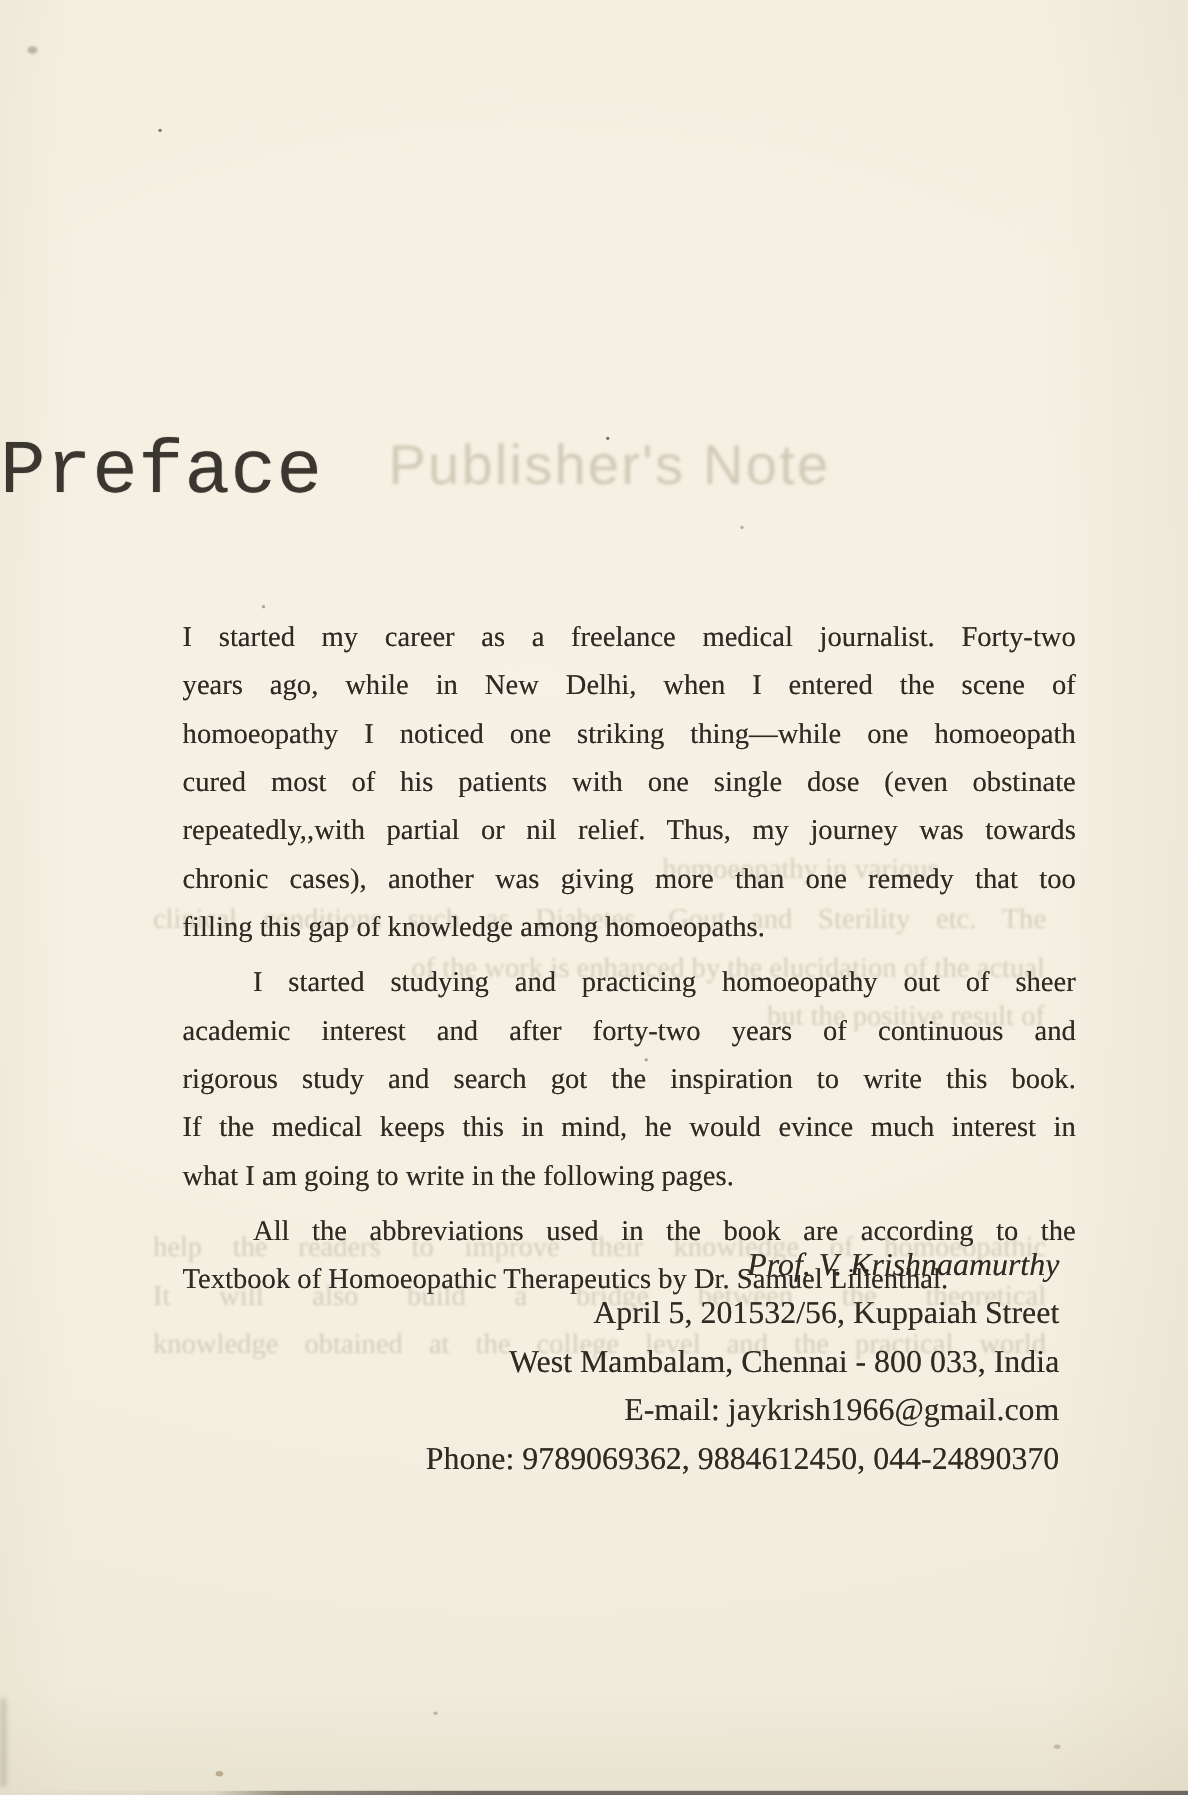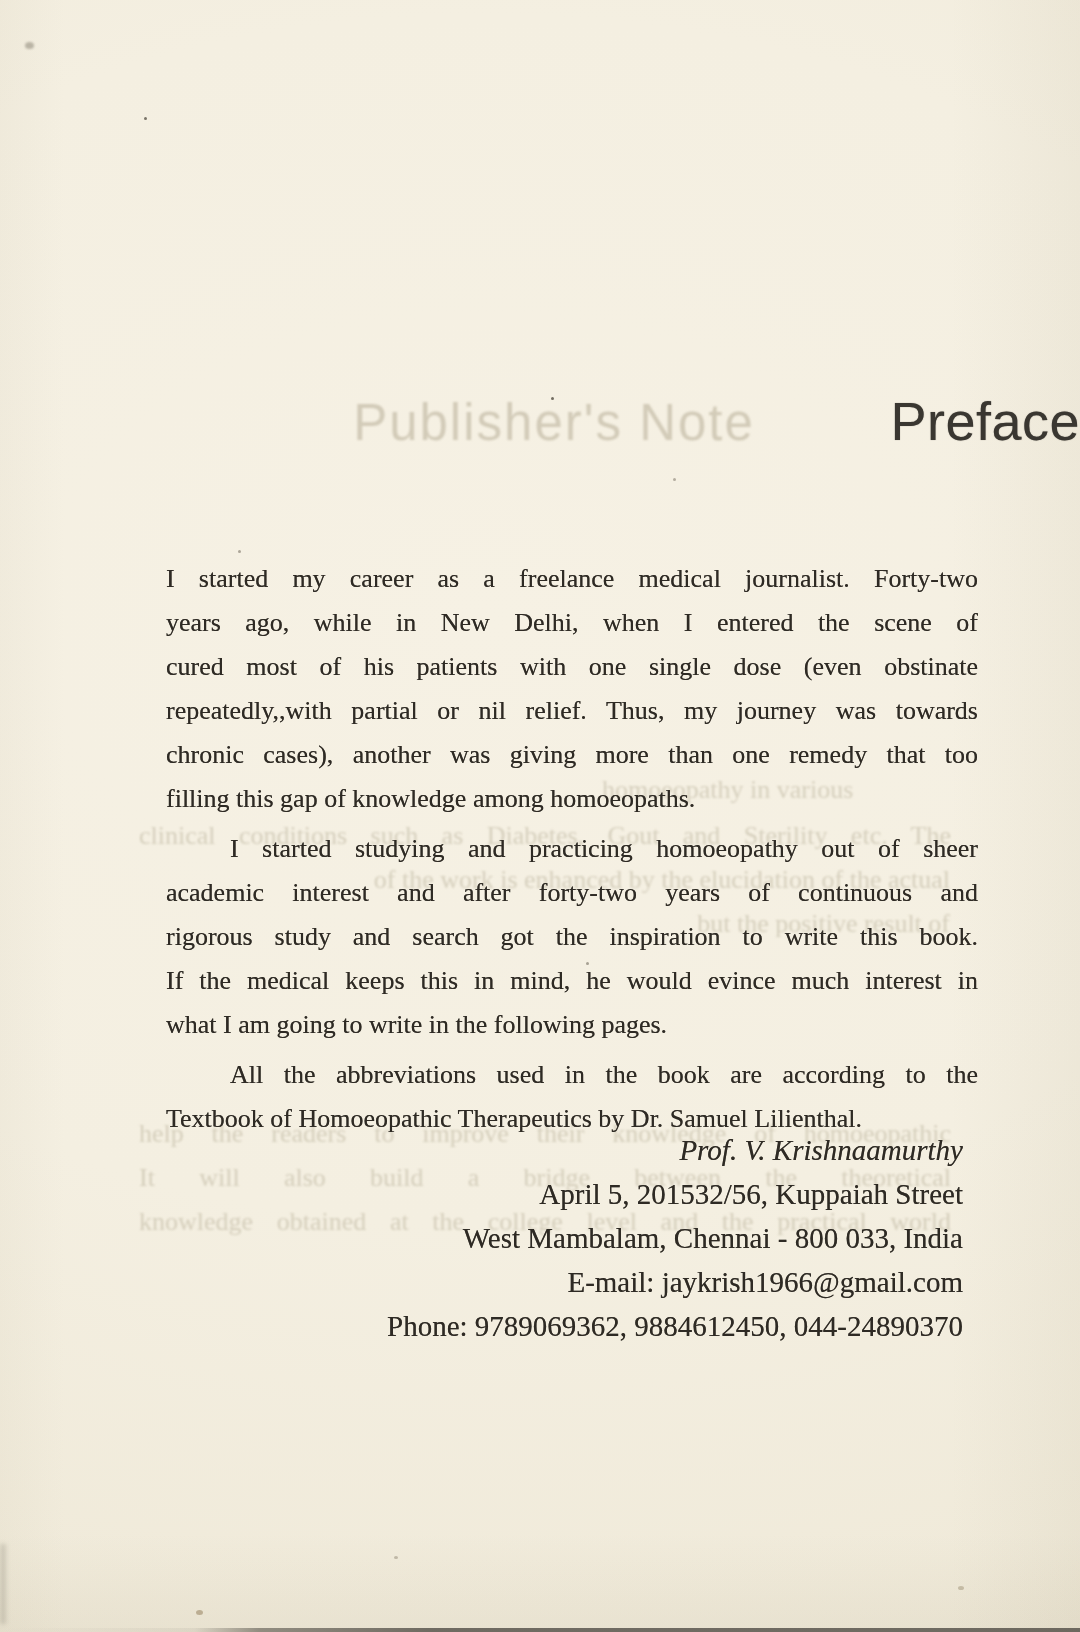--- a/index.html
+++ b/index.html
@@ -28,23 +28,23 @@
   .ghost-title {
     position: absolute; top: 393px; left: 0; width: 100%;
     text-align: center; transform: translateX(14px);
     font-family: "Liberation Sans", sans-serif;
     font-size: 51px; letter-spacing: 2px;
     color: rgba(143, 133, 104, 0.34);
     filter: blur(1.3px);
   }
   .title {
     position: absolute; top: 390px; left: 0; width: 100%;
-    text-align: right;
-    font-family: Liberation Sans, sans-serif;
-    font-size: 54px; letter-spacing: 0.5px;
+    text-align: left;
+    font-family: Liberation Mono, monospace;
+    font-size: 69px; letter-spacing: 0.5px;
     color: #3a3731;
     text-shadow: 0 0 1px rgba(58,55,49,0.55);
   }
   
   .body-block {
     position: absolute; left: 139px; top: 557px; width: 812px;
     font-size: 26px; line-height: 44px;
     text-shadow: 0 0 0.6px rgba(42,38,32,0.65);
     margin-left: 27px;
   }
@@ -115,20 +115,21 @@
   <div class="ghost g5 j">help the readers to improve their knowledge of homoeopathic</div>
   <div class="ghost g6 j">It will also build a bridge between the theoretical</div>
   <div class="ghost g7 j">knowledge obtained at the college level and the practical world</div>
 
   <div class="title">Preface</div>
 
   <div class="body-block">
     <div class="para">
       <div class="bline">I started my career as a freelance medical journalist. Forty-two</div>
       <div class="bline">years ago, while in New Delhi, when I entered the scene of</div>
+      <div class="bline">homoeopathy I noticed one striking thing—while one homoeopath</div>
       <div class="bline">cured most of his patients with one single dose (even obstinate</div>
       <div class="bline">repeatedly,,with partial or nil relief. Thus, my journey was towards</div>
       <div class="bline">chronic cases), another was giving more than one remedy that too</div>
       <div class="bline last">filling this gap of knowledge among homoeopaths.</div>
     </div>
     <div class="para">
       <div class="bline indent">I started studying and practicing homoeopathy out of sheer</div>
       <div class="bline">academic interest and after forty-two years of continuous and</div>
       <div class="bline">rigorous study and search got the inspiration to write this book.</div>
       <div class="bline">If the medical keeps this in mind, he would evince much interest in</div>

